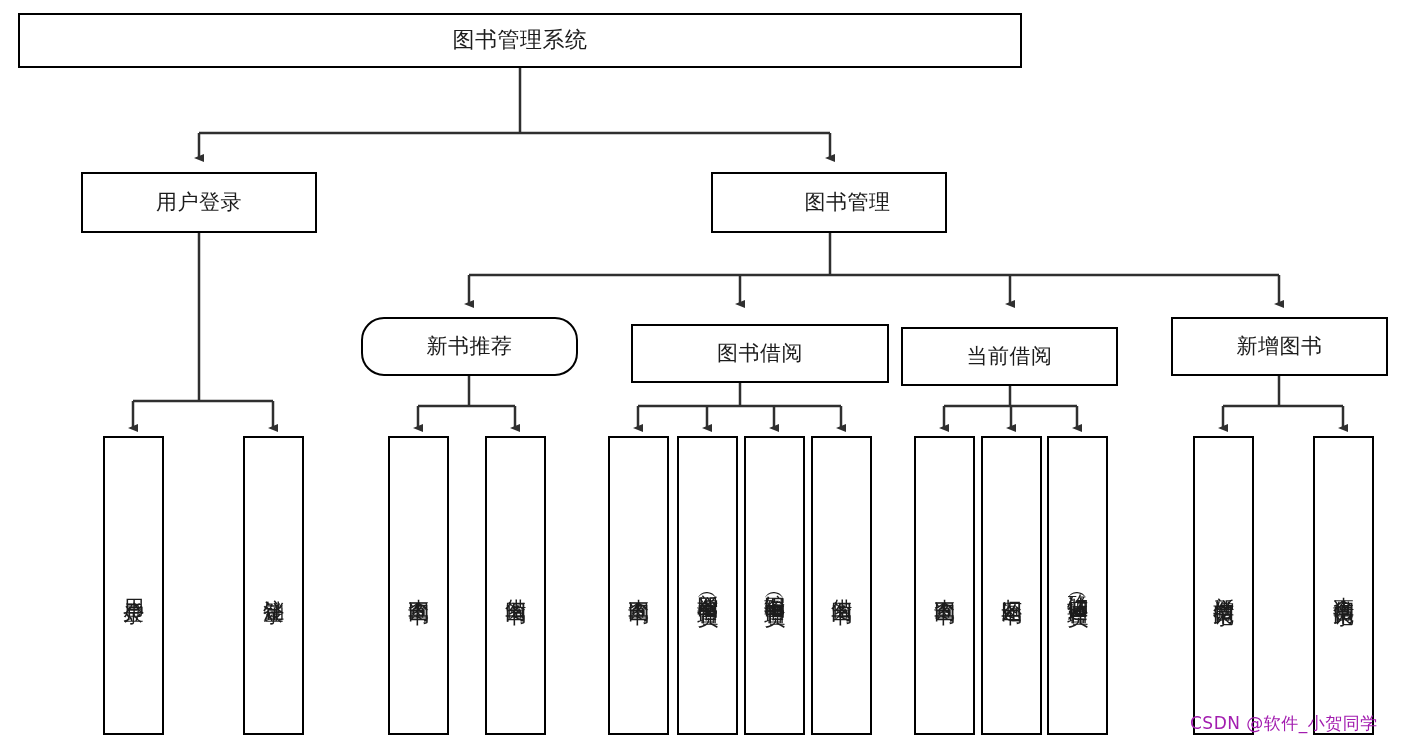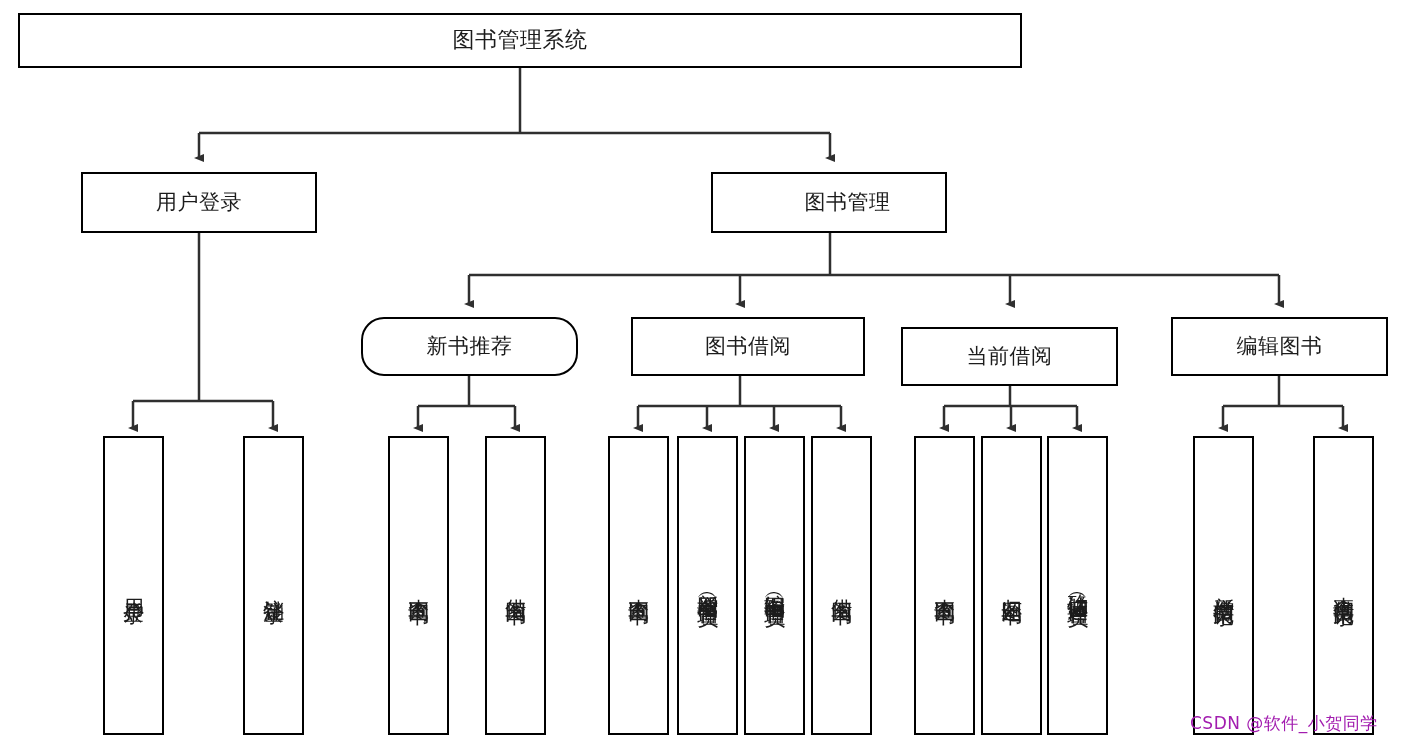--- a/index.html
+++ b/index.html
@@ -130,30 +130,30 @@
   </div>
 
   <div class="node node-h" style="left:711px; top:172px; width:236px; height:61px;padding-left:37px;">
     <span>图书管理</span>
   </div>
 
   <div class="node node-h" style="left:361px; top:317px; width:217px; height:59px;border-radius:23px;">
     <span>新书推荐</span>
   </div>
 
-  <div class="node node-h" style="left:631px; top:317px; width:234px; height:59px;">
+  <div class="node node-h" style="left:631px; top:324px; width:258px; height:59px;">
     <span>图书借阅</span>
   </div>
 
   <div class="node node-h" style="left:901px; top:327px; width:217px; height:59px;">
     <span>当前借阅</span>
   </div>
 
   <div class="node node-h" style="left:1171px; top:317px; width:217px; height:59px;">
-    <span>编辑图书</span>
+    <span>新增图书</span>
   </div>
 
   <div class="node node-leaf" style="left:103px; top:436px; width:61px; height:299px;">
     <span class="vtext">用户登录</span>
   </div>
 
   <div class="node node-leaf" style="left:243px; top:436px; width:61px; height:299px;">
     <span class="vtext">注销登录</span>
   </div>
 

